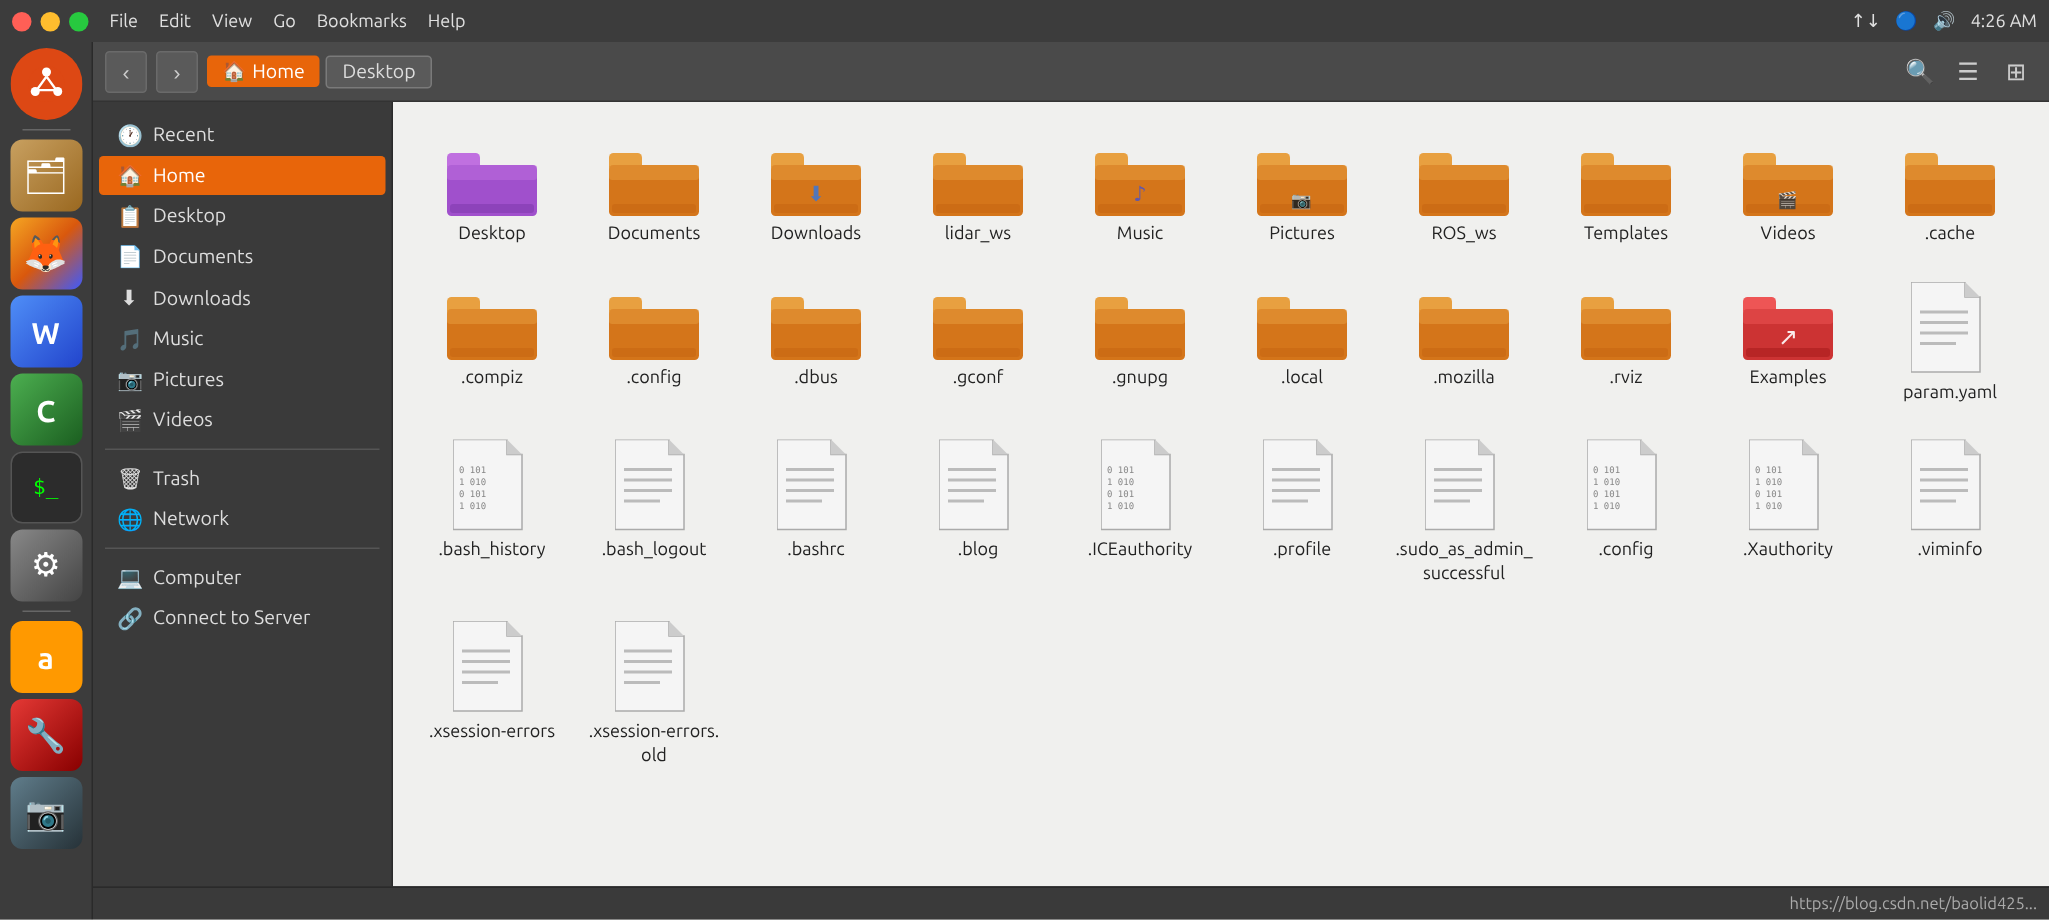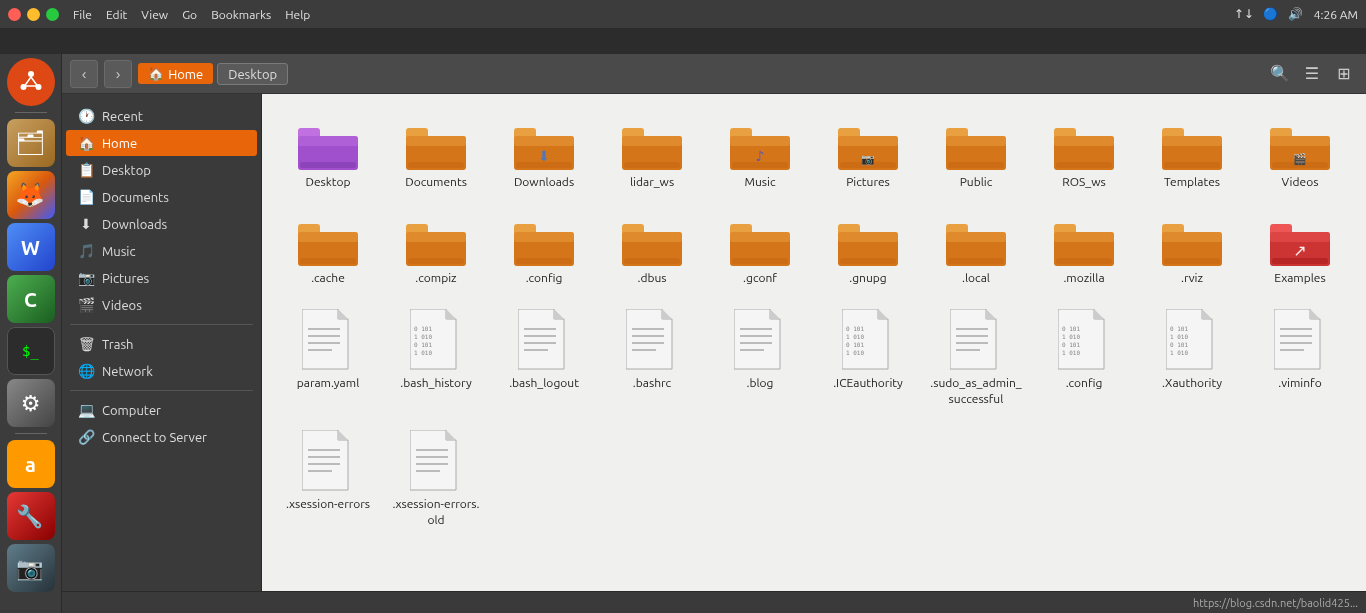--- a/index.html
+++ b/index.html
@@ -230,21 +230,21 @@
     .app-icon-calc { background: linear-gradient(135deg, #4caf50 0%, #1b5e20 100%); }
     .app-icon-terminal { background: #2c2c2c; border: 1px solid #555; }
     .app-icon-settings { background: linear-gradient(135deg, #888 0%, #444 100%); }
     .app-icon-amazon { background: #ff9900; }
     .app-icon-synaptic { background: linear-gradient(135deg, #e53935 0%, #880000 100%); }
     .app-icon-webcam { background: linear-gradient(135deg, #607d8b 0%, #263238 100%); }
   </style>
 </head>
 <body>
 
-<div style="display:flex; flex:1; overflow:hidden; height:613px; flex-direction:column;gap:26px;">
+<div style="display:flex; flex:1; overflow:hidden; height:613px; flex-direction:column;">
 
   <div class="titlebar">
     <button class="titlebar-btn btn-close"></button>
     <button class="titlebar-btn btn-min"></button>
     <button class="titlebar-btn btn-max"></button>
     <div class="titlebar-menu">
       <span>File</span>
       <span>Edit</span>
       <span>View</span>
       <span>Go</span>
@@ -418,29 +418,20 @@
                   </svg><div style="position:absolute;bottom:4px;left:50%;transform:translateX(-50%);font-size:11px;color:#4488cc;opacity:0.9">📷</div></div>
                 <div class="file-label">Pictures</div>
               </div>
               <div class="file-item">
                 <div style="position: relative; width: 60px; height: 52px;"><svg width="60" height="52" viewBox="0 0 60 52" xmlns="http://www.w3.org/2000/svg">
     <rect x="0" y="10" width="22" height="12" rx="3" fill="#e8a040"></rect>
     <rect x="0" y="18" width="60" height="34" rx="3" fill="#d4751a"></rect>
     <rect x="0" y="18" width="60" height="10" rx="2" fill="#e8a040" opacity="0.5"></rect>
     <rect x="2" y="44" width="56" height="6" rx="2" fill="#c06010" opacity="0.4"></rect>
                   </svg></div>
-                <div class="file-label">Public</div>
-              </div>
-              <div class="file-item">
-                <div style="position: relative; width: 60px; height: 52px;"><svg width="60" height="52" viewBox="0 0 60 52" xmlns="http://www.w3.org/2000/svg">
-    <rect x="0" y="10" width="22" height="12" rx="3" fill="#e8a040"></rect>
-    <rect x="0" y="18" width="60" height="34" rx="3" fill="#d4751a"></rect>
-    <rect x="0" y="18" width="60" height="10" rx="2" fill="#e8a040" opacity="0.5"></rect>
-    <rect x="2" y="44" width="56" height="6" rx="2" fill="#c06010" opacity="0.4"></rect>
-                  </svg></div>
                 <div class="file-label">ROS_ws</div>
               </div>
               <div class="file-item">
                 <div style="position: relative; width: 60px; height: 52px;"><svg width="60" height="52" viewBox="0 0 60 52" xmlns="http://www.w3.org/2000/svg">
     <rect x="0" y="10" width="22" height="12" rx="3" fill="#e8a040"></rect>
     <rect x="0" y="18" width="60" height="34" rx="3" fill="#d4751a"></rect>
     <rect x="0" y="18" width="60" height="10" rx="2" fill="#e8a040" opacity="0.5"></rect>
     <rect x="2" y="44" width="56" height="6" rx="2" fill="#c06010" opacity="0.4"></rect>
                   </svg></div>
                 <div class="file-label">Templates</div>
@@ -613,20 +604,31 @@
               </div>
               <div class="file-item">
                 <div style="position: relative; width: 52px; height: 62px;"><svg width="52" height="62" viewBox="0 0 52 62" xmlns="http://www.w3.org/2000/svg">
     <polygon points="0,0 36,0 36,10 46,10 46,60 0,60" fill="#f5f5f5" stroke="#aaa" stroke-width="1"></polygon>
     <polygon points="36,0 46,10 36,10" fill="#ccc"></polygon>
     <line x1="6" y1="20" x2="38" y2="20" stroke="#bbb" stroke-width="2"></line>
     <line x1="6" y1="27" x2="38" y2="27" stroke="#bbb" stroke-width="2"></line>
     <line x1="6" y1="34" x2="38" y2="34" stroke="#bbb" stroke-width="2"></line>
     <line x1="6" y1="41" x2="30" y2="41" stroke="#bbb" stroke-width="2"></line>
   </svg></div>
+                <div class="file-label">.profile</div>
+              </div>
+              <div class="file-item">
+                <div style="position: relative; width: 52px; height: 62px;"><svg width="52" height="62" viewBox="0 0 52 62" xmlns="http://www.w3.org/2000/svg">
+    <polygon points="0,0 36,0 36,10 46,10 46,60 0,60" fill="#f5f5f5" stroke="#aaa" stroke-width="1"></polygon>
+    <polygon points="36,0 46,10 36,10" fill="#ccc"></polygon>
+    <line x1="6" y1="20" x2="38" y2="20" stroke="#bbb" stroke-width="2"></line>
+    <line x1="6" y1="27" x2="38" y2="27" stroke="#bbb" stroke-width="2"></line>
+    <line x1="6" y1="34" x2="38" y2="34" stroke="#bbb" stroke-width="2"></line>
+    <line x1="6" y1="41" x2="30" y2="41" stroke="#bbb" stroke-width="2"></line>
+  </svg></div>
                 <div class="file-label">.sudo_as_admin_successful</div>
               </div>
               <div class="file-item">
                 <div style="position: relative; width: 52px; height: 62px;"><svg width="52" height="62" viewBox="0 0 52 62" xmlns="http://www.w3.org/2000/svg">
       <polygon points="0,0 36,0 36,10 46,10 46,60 0,60" fill="#f5f5f5" stroke="#aaa" stroke-width="1"></polygon>
       <polygon points="36,0 46,10 36,10" fill="#ccc"></polygon>
       <text x="4" y="22" font-size="6" fill="#888" font-family="monospace">0 101</text>
       <text x="4" y="30" font-size="6" fill="#888" font-family="monospace">1 010</text>
       <text x="4" y="38" font-size="6" fill="#888" font-family="monospace">0 101</text>
       <text x="4" y="46" font-size="6" fill="#888" font-family="monospace">1 010</text>

